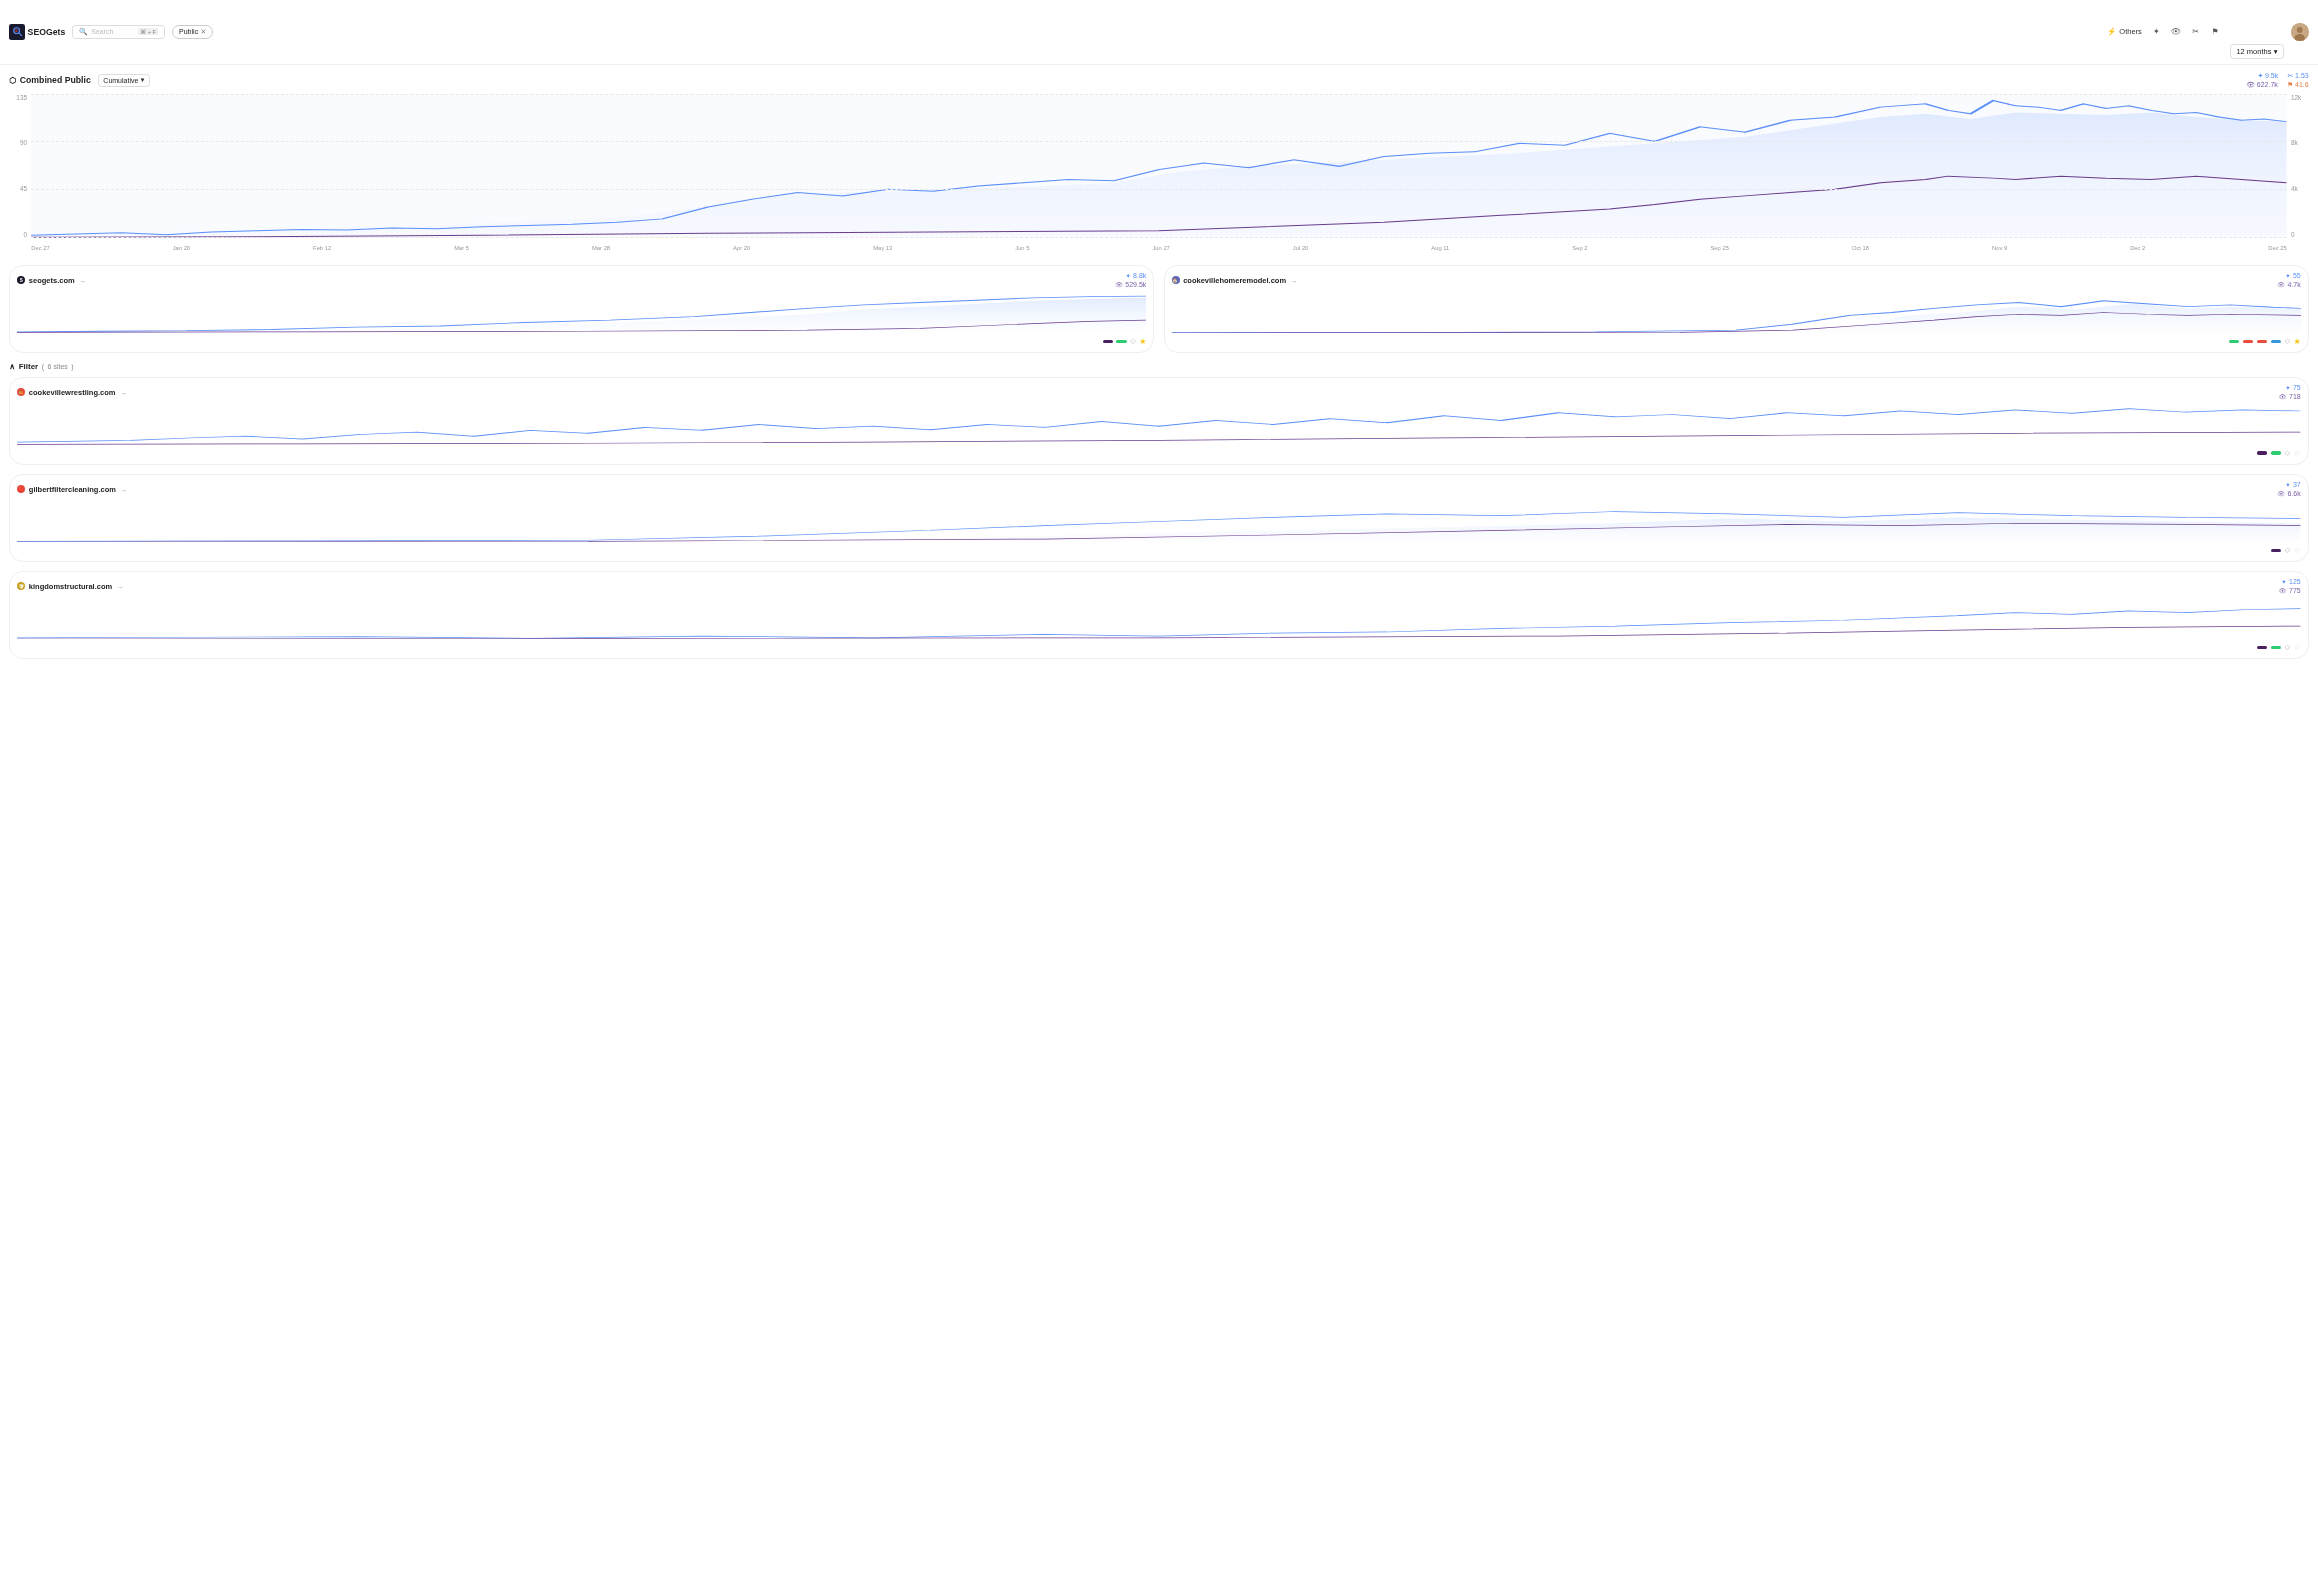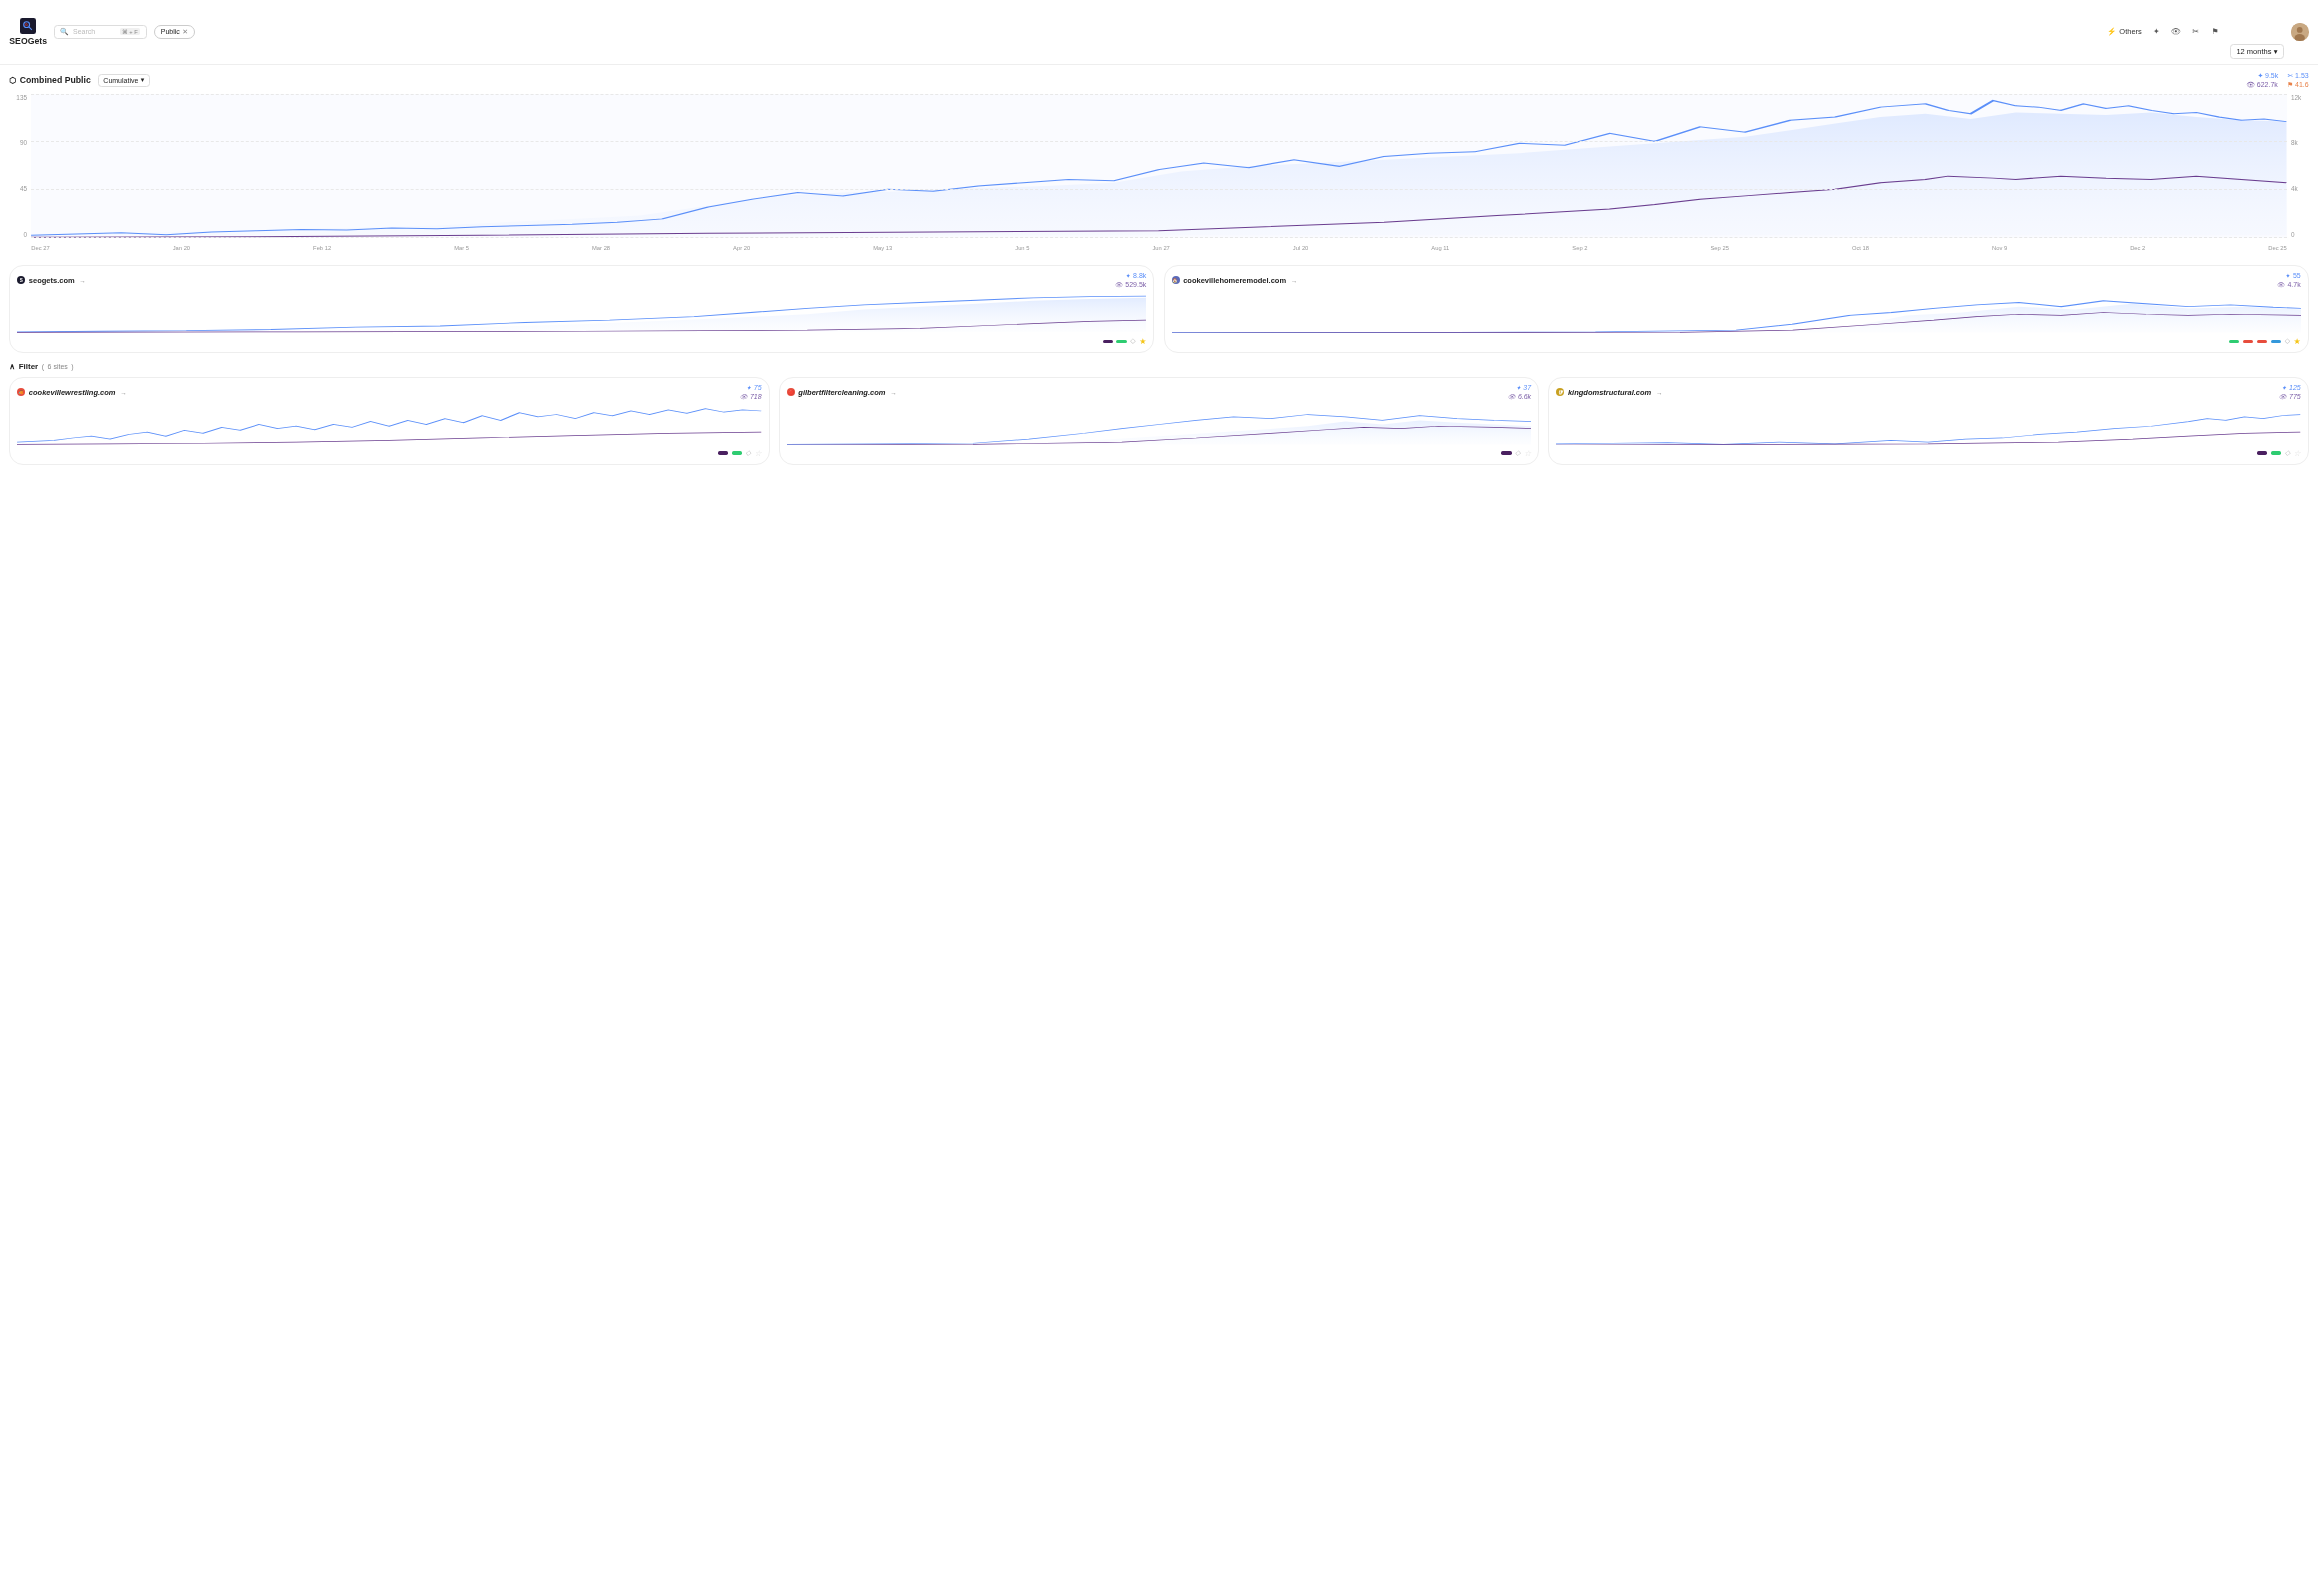--- a/index.html
+++ b/index.html
@@ -1,19 +1,19 @@
 <!DOCTYPE html>
 <html style="font-size:9.3px"><head>
   <meta charset="utf-8">
   <style>
     * { box-sizing: border-box; margin: 0; padding: 0; }
     body { font-family: -apple-system, BlinkMacSystemFont, 'Segoe UI', sans-serif; background: #fff; color: #222; font-size: 7.5px; }
     
     .header { display: flex; align-items: center; justify-content: space-between; padding: 4.6px 9.3px; border-bottom: 0.6px solid #eee; }
-    .logo { display: flex; align-items: center; gap: 2.3px; font-weight: 700; font-size: 8.7px; color: #222; flex-direction: column; }
+    .logo { display: flex; align-items: center; gap: 2.3px; font-weight: 700; font-size: 8.7px; color: #222; }
     .logo-icon { width: 16px; height: 16px; background: #1a1a2e; border-radius: 2.3px; display: flex; align-items: center; justify-content: center; color: #fff; font-size: 5.8px; font-weight: 900; }
     .header-left { display: flex; align-items: center; gap: 7px; }
     .search-box { display: flex; align-items: center; gap: 3.5px; border: 0.6px solid #ddd; border-radius: 3.5px; padding: 2.3px 5.8px; width: 93px; color: #999; font-size: 7px; }
     .search-shortcut { background: #f0f0f0; border-radius: 1.7px; padding: 0.6px 2.3px; font-size: 5.8px; color: #888; }
     .public-badge { background: #fff; border: 0.6px solid #ccc; border-radius: 7px; padding: 1.7px 5.8px; font-size: 7px; display: flex; align-items: center; gap: 2.3px; }
     .public-badge .x { color: #888; cursor: pointer; }
     .header-right { display: flex; align-items: center; gap: 7px; }
     .filter-btn { display: flex; align-items: center; gap: 2.9px; font-size: 7.5px; color: #333; cursor: pointer; }
     .icon-group { display: flex; align-items: center; gap: 4.6px; }
     .icon-btn { width: 15px; height: 15px; display: flex; align-items: center; justify-content: center; border-radius: 2.3px; cursor: pointer; color: #555; font-size: 8px; }
@@ -42,21 +42,21 @@
     .site-name { display: flex; align-items: center; gap: 3.5px; font-size: 7.5px; font-weight: 600; }
     .site-metrics { display: flex; flex-direction: column; align-items: flex-end; gap: 1.2px; font-size: 7px; }
     .metric-row { display: flex; align-items: center; gap: 2.3px; }
     .site-mini-chart { height: 41px; position: relative; overflow: hidden; }
     .site-card-footer { display: flex; align-items: center; justify-content: flex-end; gap: 3.5px; margin-top: 3.5px; }
     .color-dot { width: 10.4px; height: 3.5px; border-radius: 1.7px; display: inline-block; }
     
     .others-header { font-size: 8px; font-weight: 600; margin-bottom: 5.8px; display: flex; align-items: center; gap: 3.5px; }
     .others-count { color: #888; font-weight: 400; font-size: 7px; }
     
-    .others-grid { display: grid; grid-template-columns: 1fr 1fr 1fr; gap: 9.3px; font-style: italic; }
+    .others-grid { display: grid; grid-template-columns: 1fr; gap: 9.3px; }
 
     .favicon-circle { width: 8px; height: 8px; border-radius: 50%; display: inline-flex; align-items: center; justify-content: center; font-size: 4.6px; color: #fff; flex-shrink: 0; }
     .arrow-link { color: #888; font-size: 6.4px; margin-left: 1.2px; }
 
     .blue-metric { color: #5b8ff9; }
     .purple-metric { color: #7b5ea7; }
     .orange-metric { color: #e8824a; }
   </style>
 </head>
 <body>

